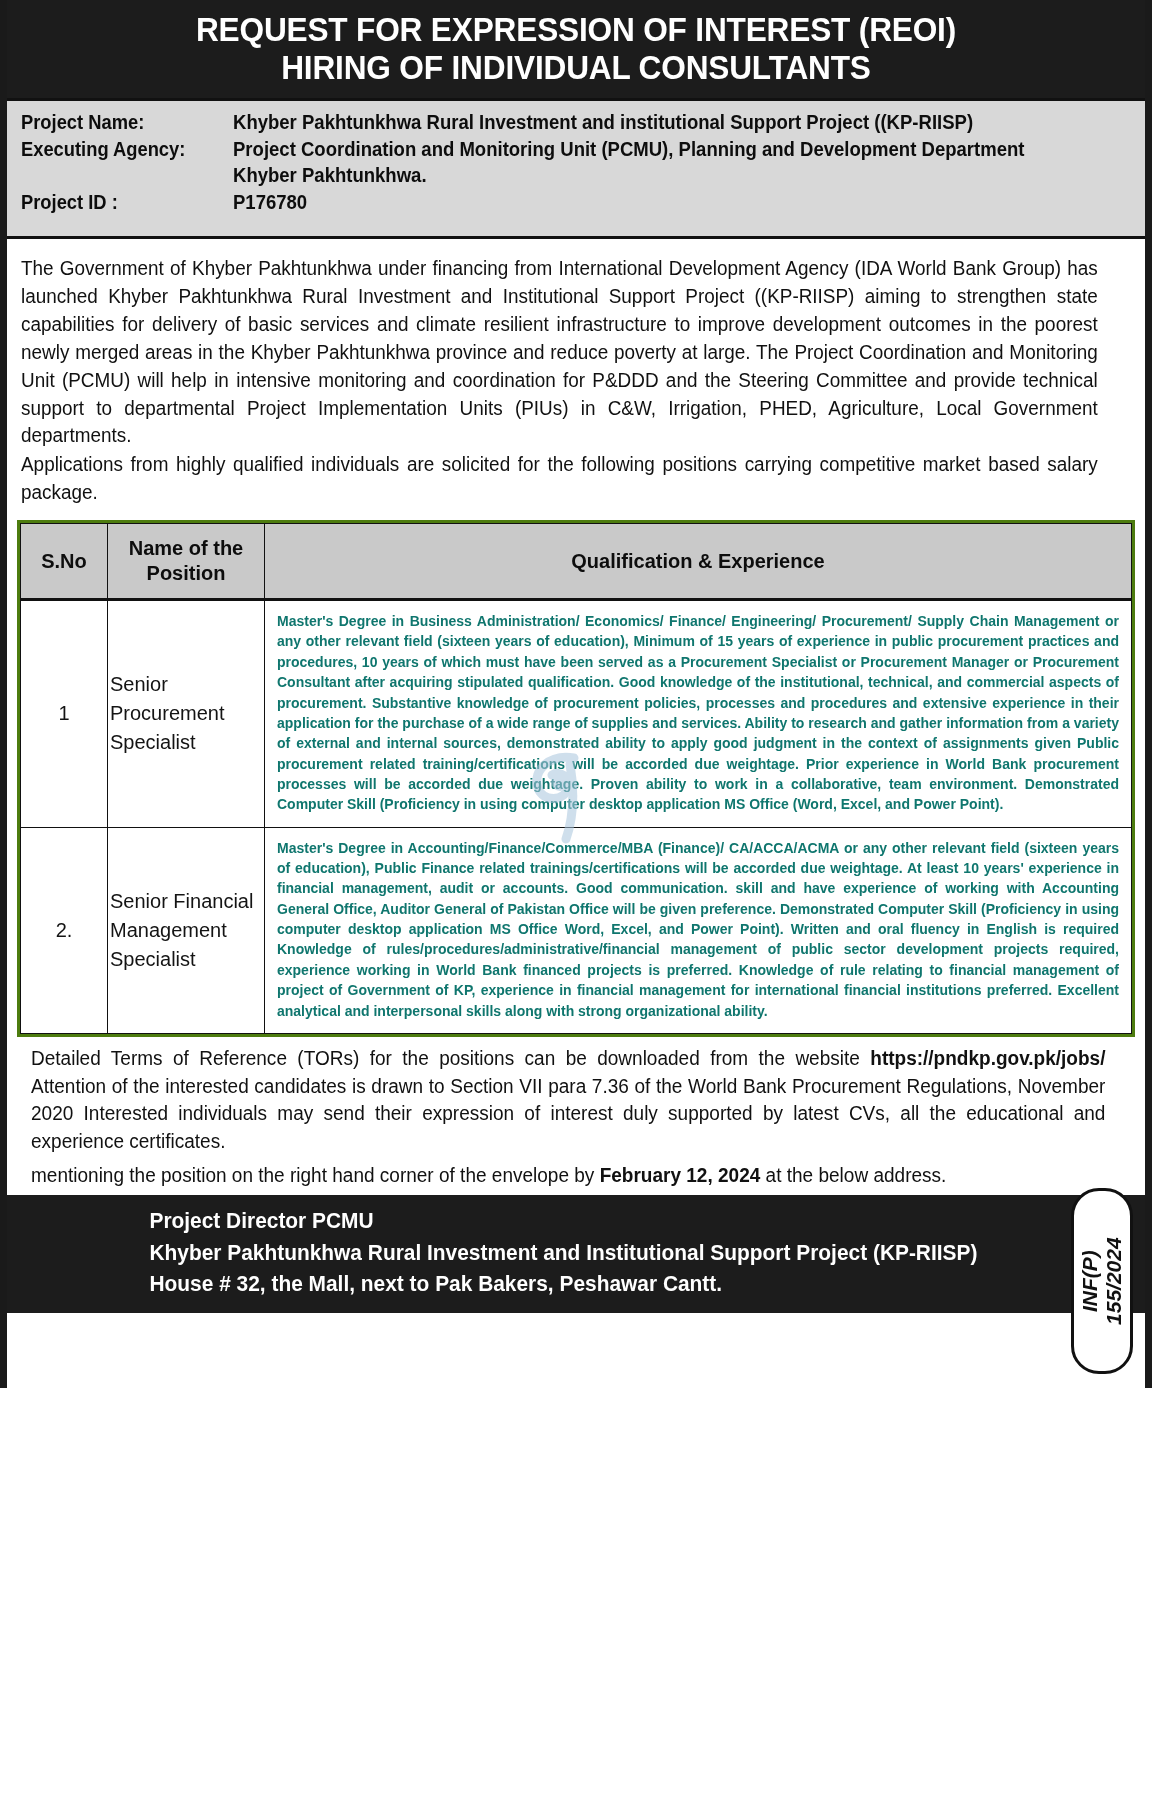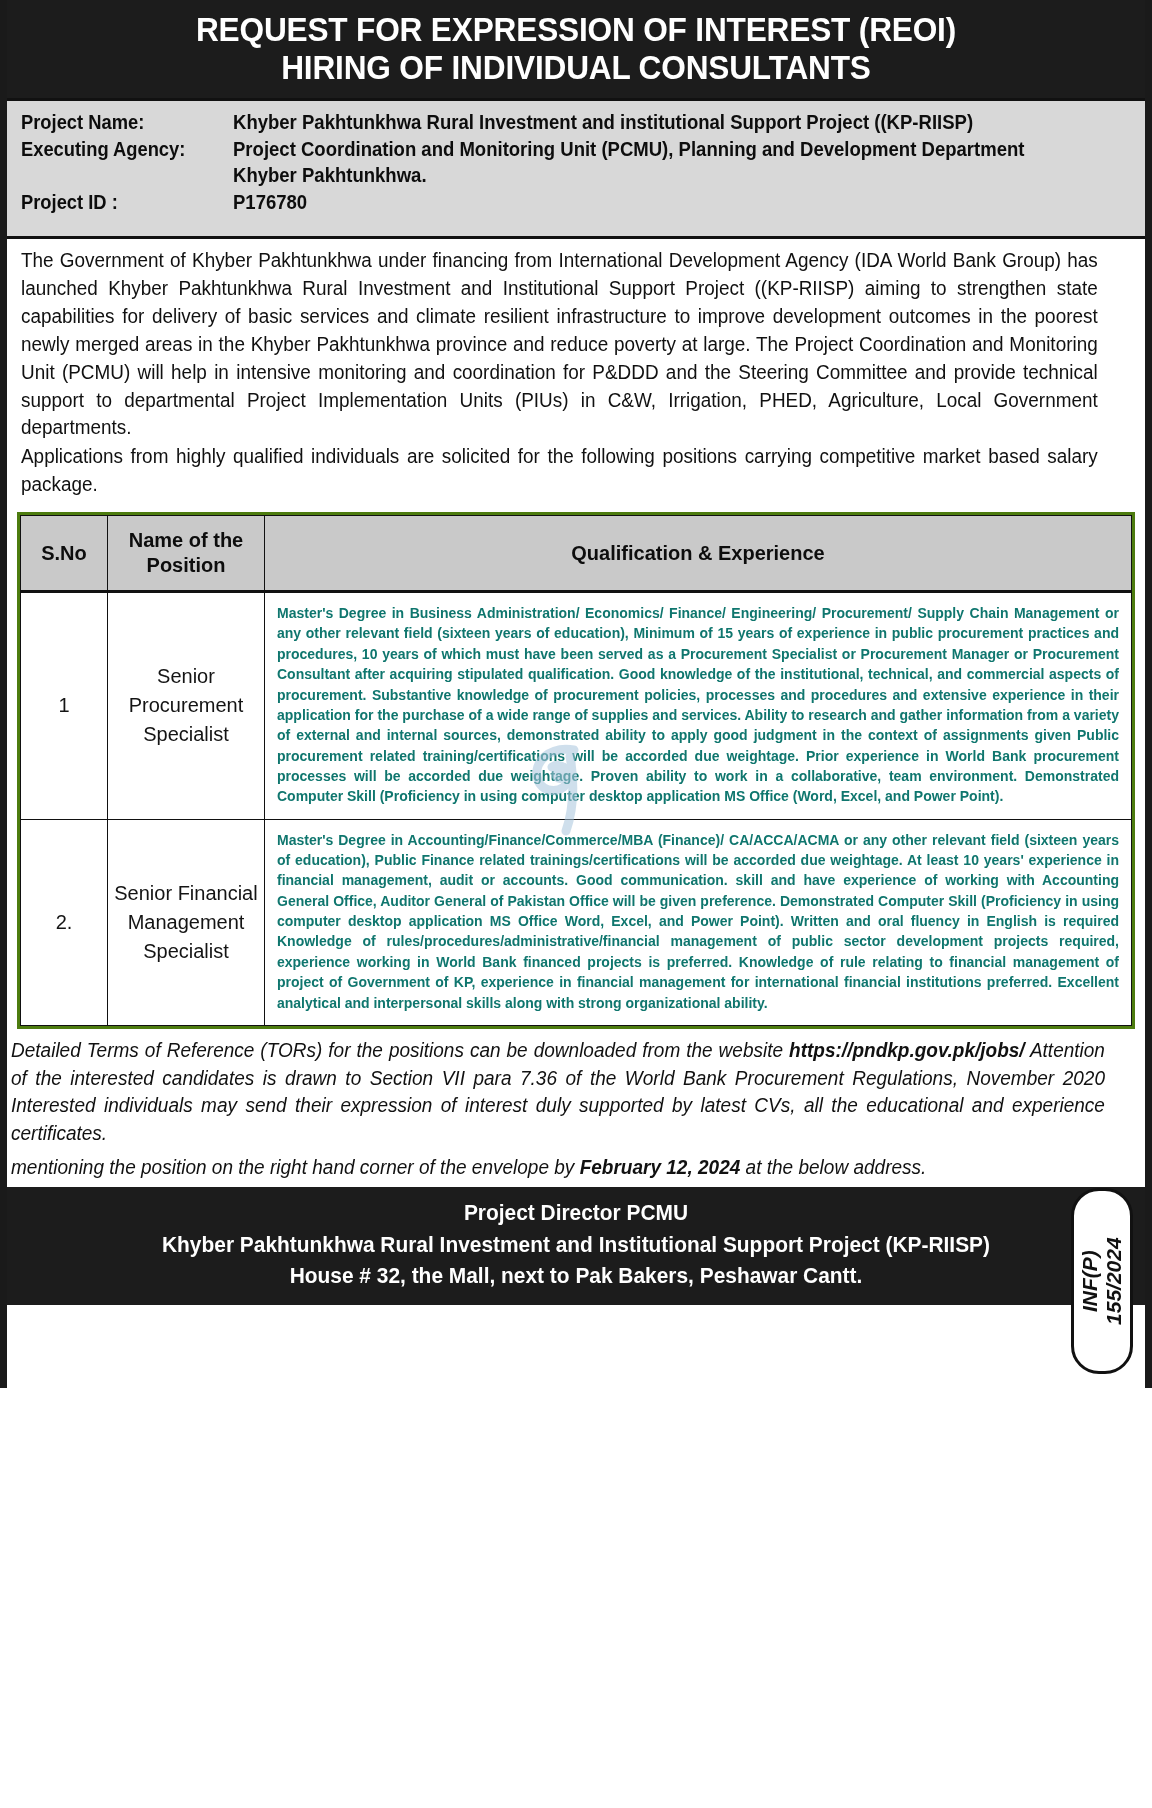--- a/index.html
+++ b/index.html
@@ -61,21 +61,21 @@
     transform-origin: left center;
   }
   .meta-value {
     flex: 1 1 auto;
     transform: scaleX(0.95);
     transform-origin: left center;
   }
 
   
   .intro {
-    padding: 8px 14px 6px 14px;
+    padding: 16px 14px 6px 14px;
     border-bottom: 0;
   }
   .intro p {
     margin: 0 0 1px 0;
     font-size: 19.5px;
     line-height: 1.43;
     color: #111;
     text-align: justify;
     transform: scaleX(0.97);
     transform-origin: left top;
@@ -106,21 +106,20 @@
     border-bottom: 3px solid #111;
   }
   .col-sno  { width: 78px; }
   .col-pos  { width: 148px; margin-top: 10px; }
   td.sno {
     text-align: center;
     font-size: 20px;
     color: #141414;
   }
   td.pos {
-    text-align: center;
     font-size: 20px;
     line-height: 1.45;
     color: #141414;
     padding: 4px 2px;
   }
   td.qual {
     padding: 10px 12px 12px 12px;
     font-size: 14px;
     line-height: 1.455;
     color: #0f766e;
@@ -138,44 +137,42 @@
     left: 255px;
     top: 143px;
     width: 86px;
     height: 105px;
     pointer-events: none;
     opacity: 0.55;
   }
 
   
   .closing {
-    padding: 8px 12px 0 4px;
+    padding: 8px 12px 0 24px;
     position: relative;
-    font-style: italic;
   }
   .closing p {
     margin: 0;
     font-size: 19.5px;
     line-height: 1.42;
     color: #111;
     text-align: justify;
     transform: scaleX(0.975);
     transform-origin: left top;
   }
   .closing p.last {
     text-align: left;
     margin-top: 6px;
   }
   .closing b { font-weight: bold; }
 
   
   .footer {
     background: #1c1c1c;
     color: #ffffff;
-    text-align: center;
     padding: 10px 120px 14px 120px;
     margin-top: 6px;
   }
   .footer-line {
     font-weight: bold;
     font-size: 22px;
     line-height: 1.42;
     transform: scaleX(0.95);
     transform-origin: center center;
     white-space: nowrap;

